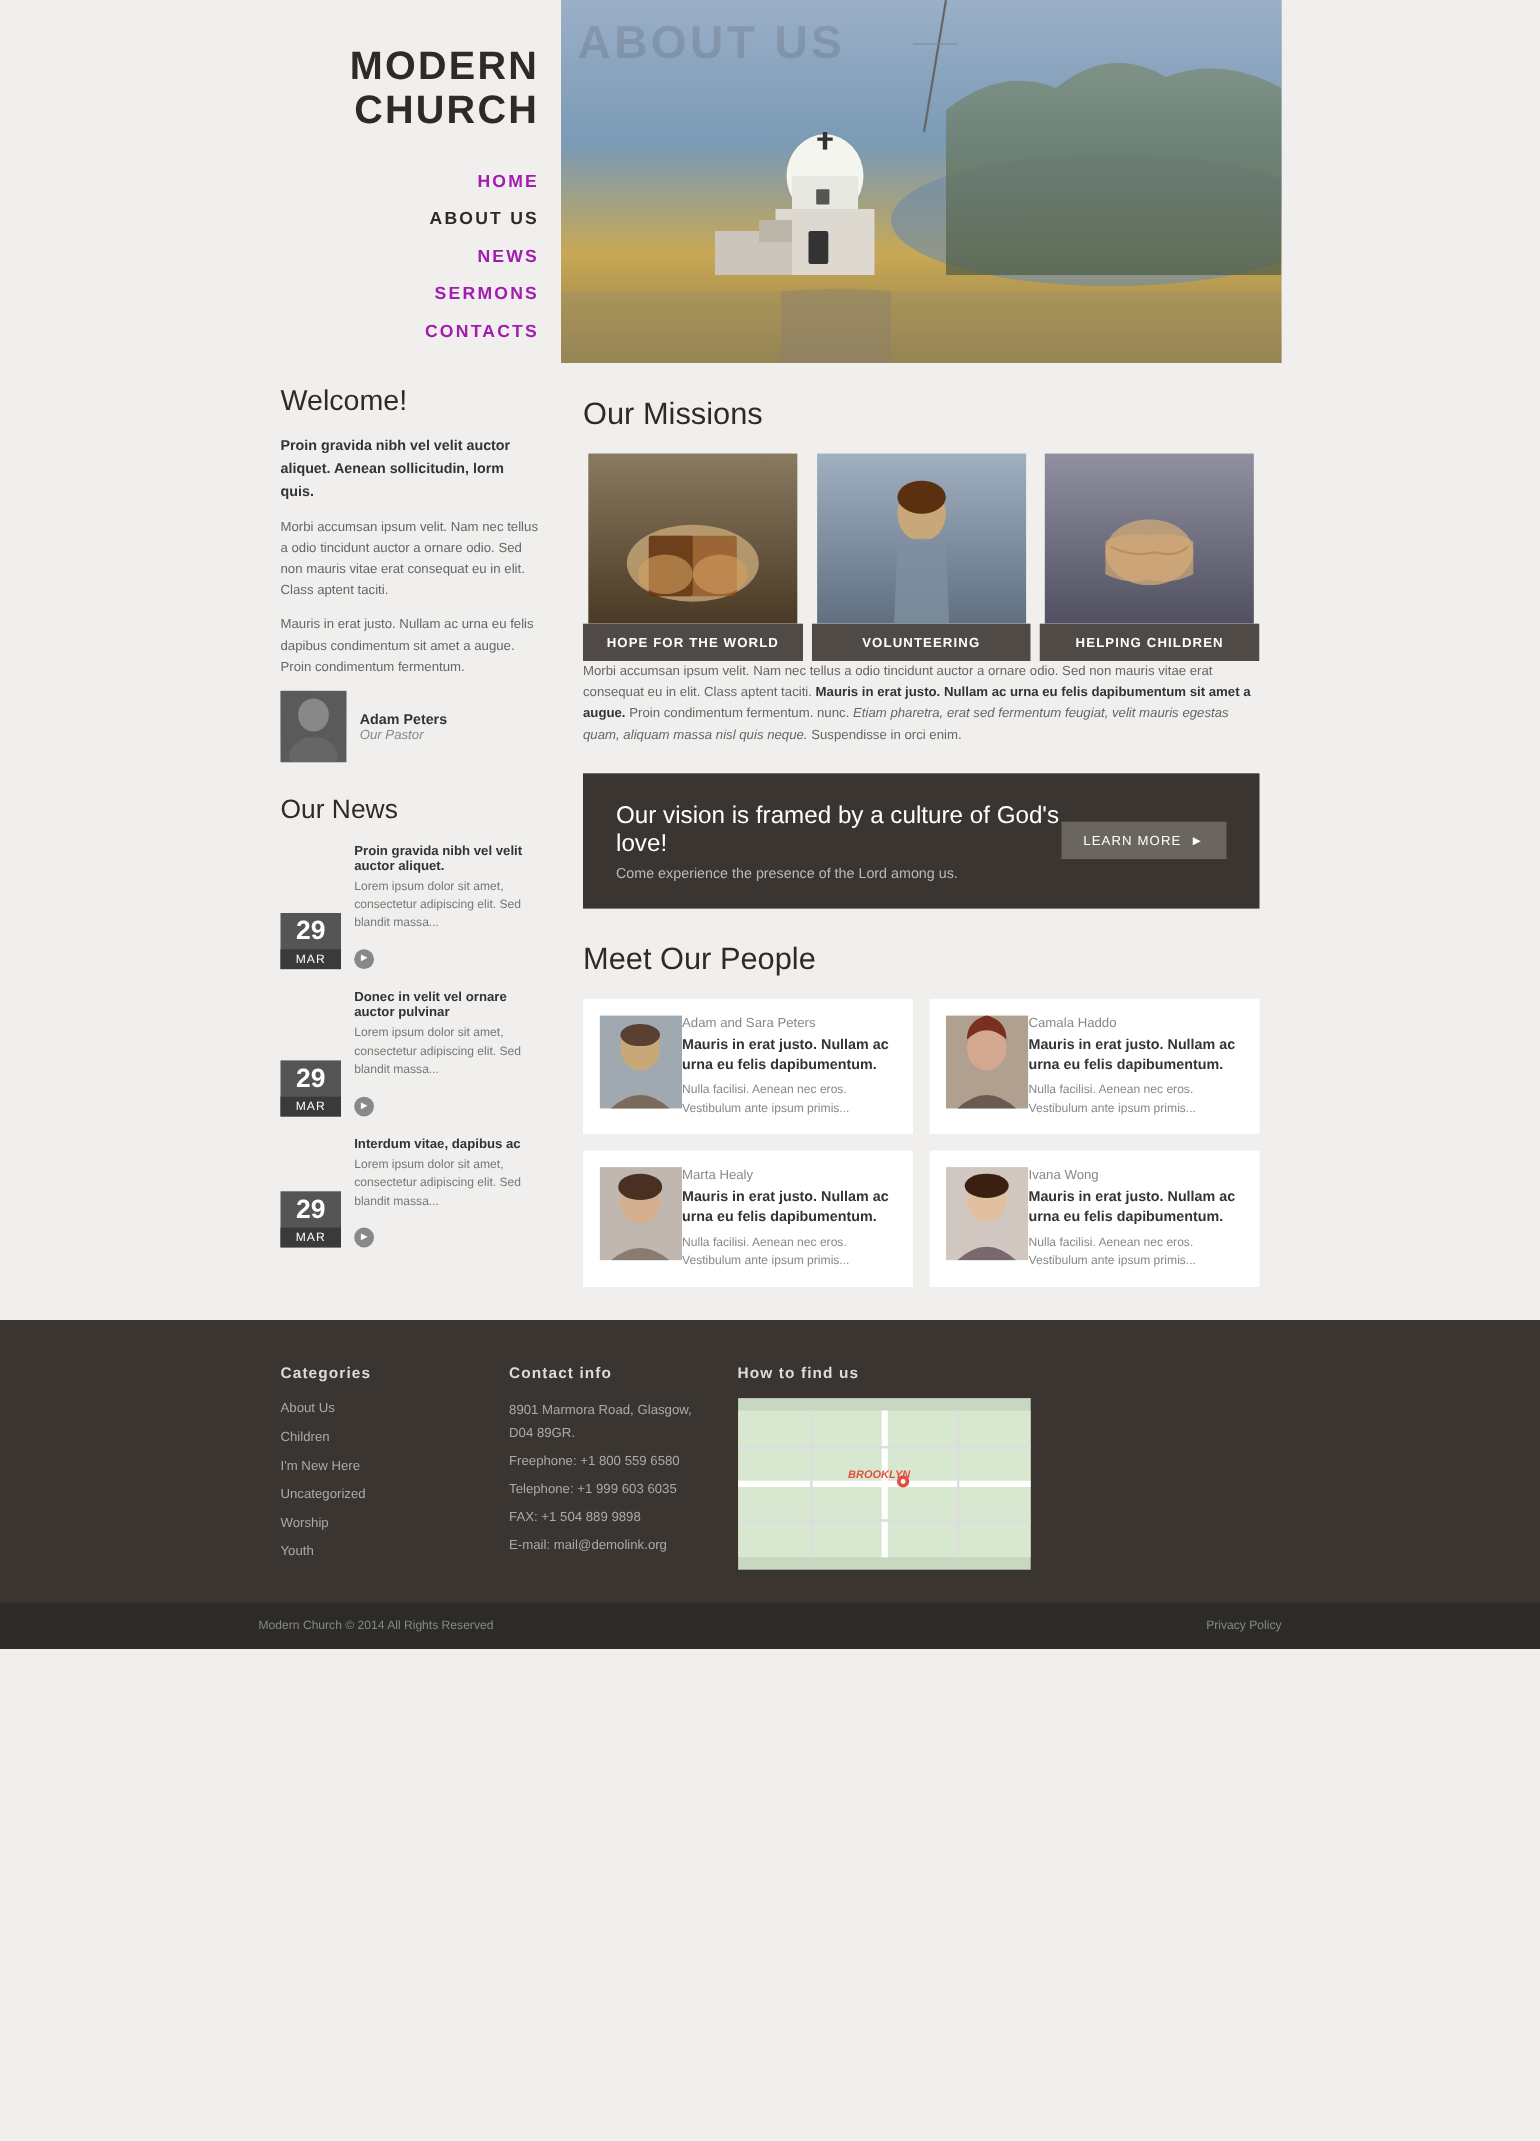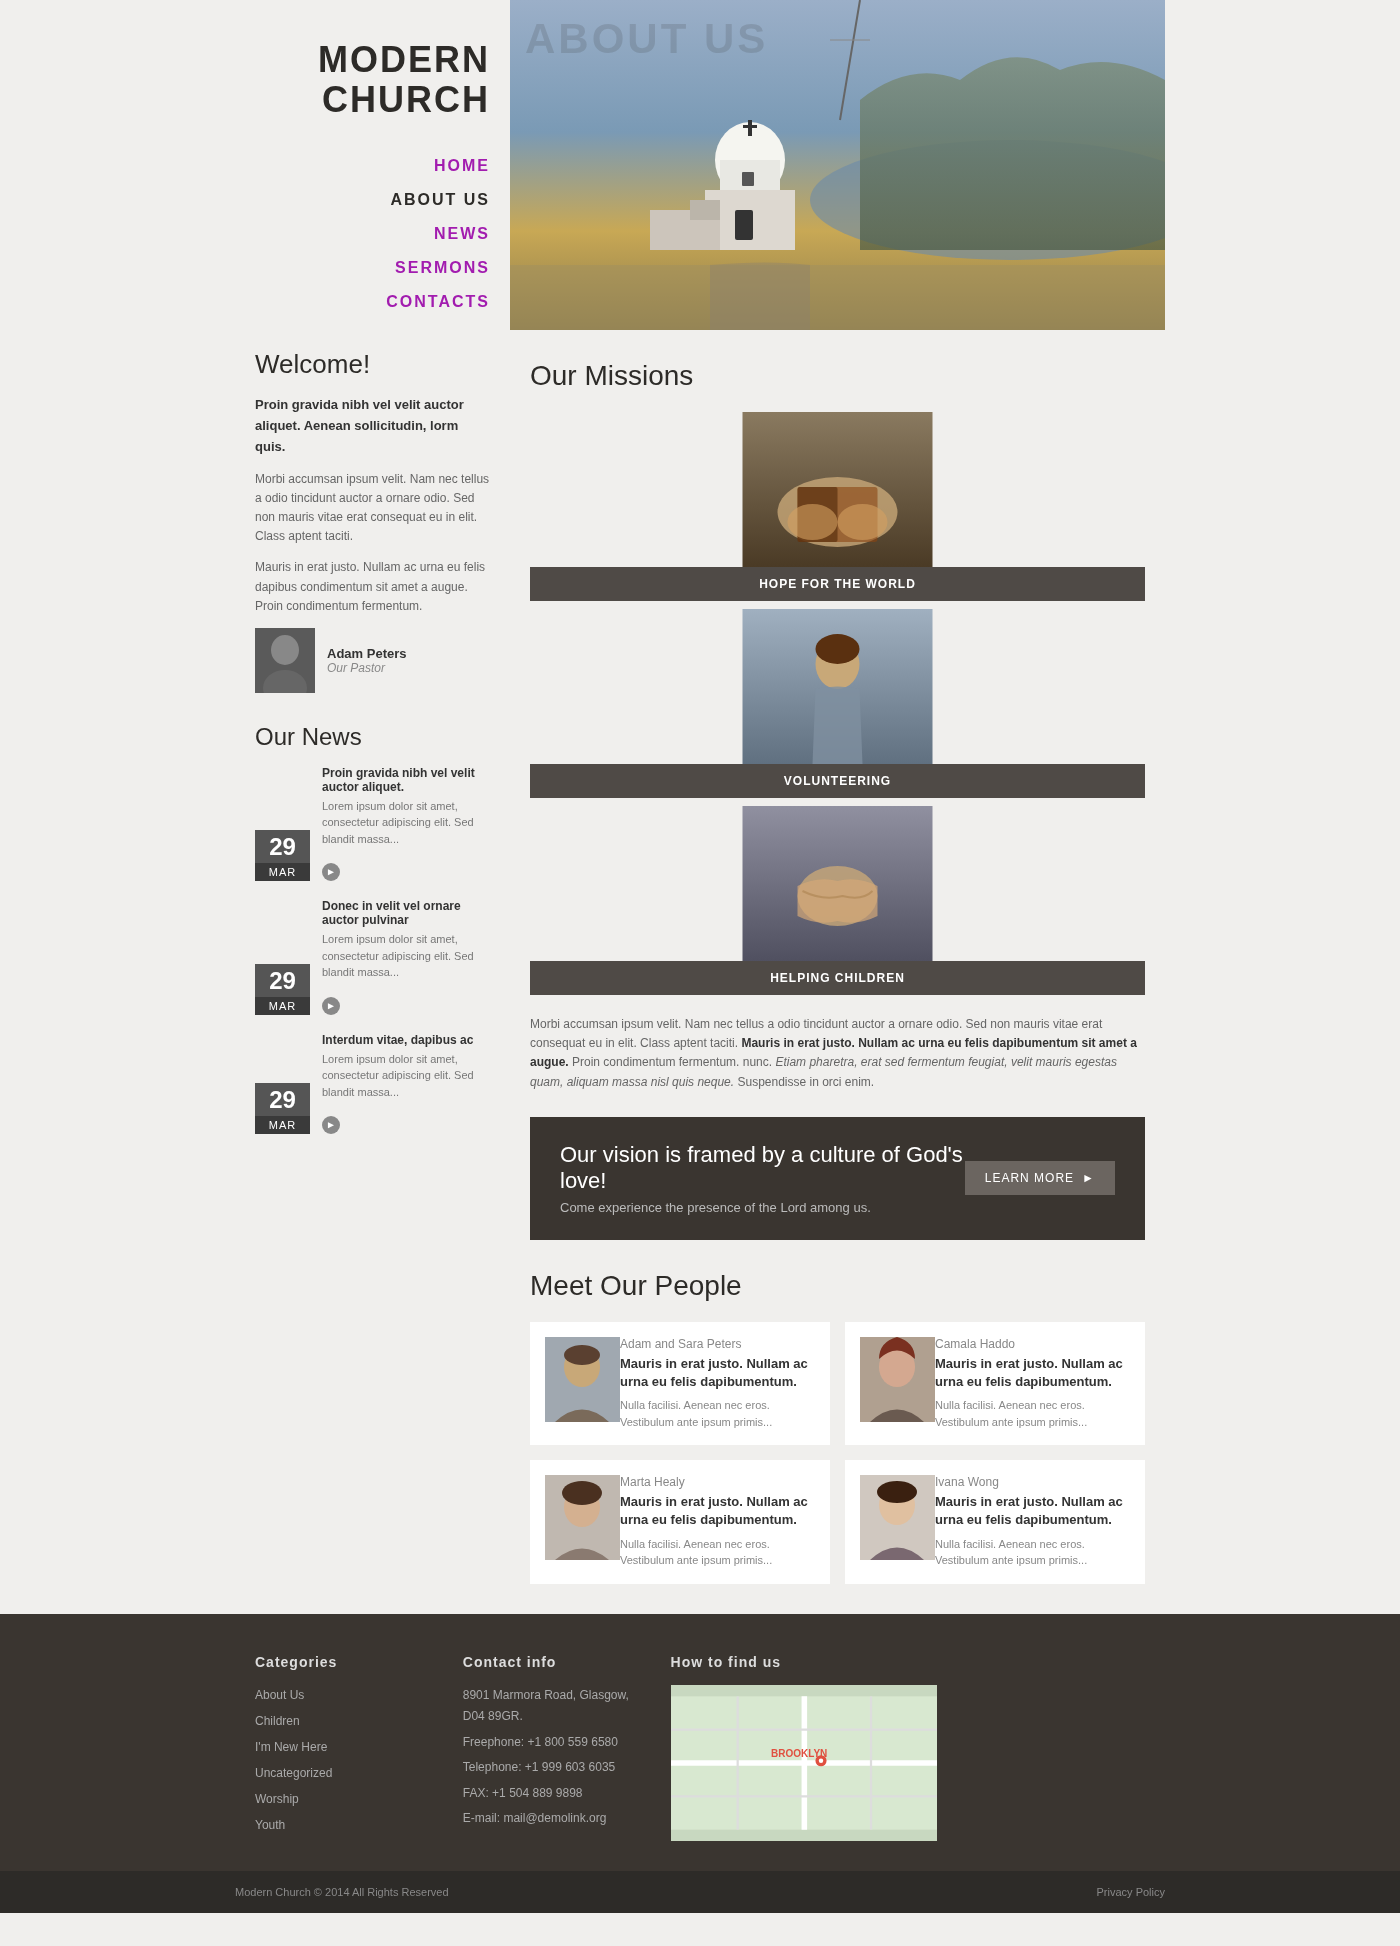--- a/index.html
+++ b/index.html
@@ -157,23 +157,22 @@
 
     .section-title {
       font-size: 28px;
       font-weight: 400;
       color: #2d2b28;
       margin-bottom: 20px;
     }
 
     .missions-grid {
       display: grid;
-      grid-template-columns: repeat(1, 1fr);
+      grid-template-columns: repeat(3, 1fr);
       gap: 8px;
-      margin-bottom: 20px;
     }
     .mission-card {
       position: relative;
       overflow: hidden;
     }
     .mission-img {
       width: 100%;
       height: 155px;
       display: block;
     }
@@ -295,20 +294,21 @@
       line-height: 1.8;
       margin-bottom: 4px;
     }
     .contact-info a { color: #aaa; text-decoration: none; }
     .map-placeholder {
       width: 100%;
       height: 156px;
       background: #c8d8c0;
       position: relative;
       overflow: hidden;
+      font-style: italic;
     }
     .archive ul li a { font-size: 12px; color: #aaa; }
 
     .footer-bottom {
       background: #2d2b28;
       padding: 15px 20px;
       text-align: center;
       max-width: 100%;
     }
     .footer-bottom-inner {

